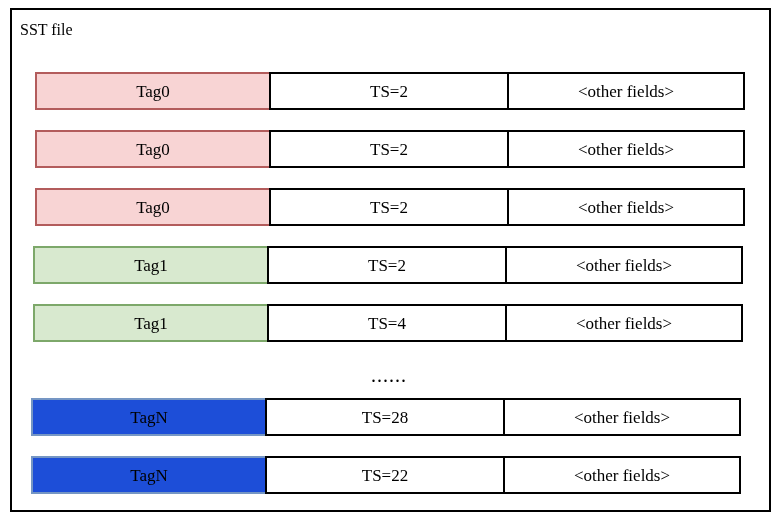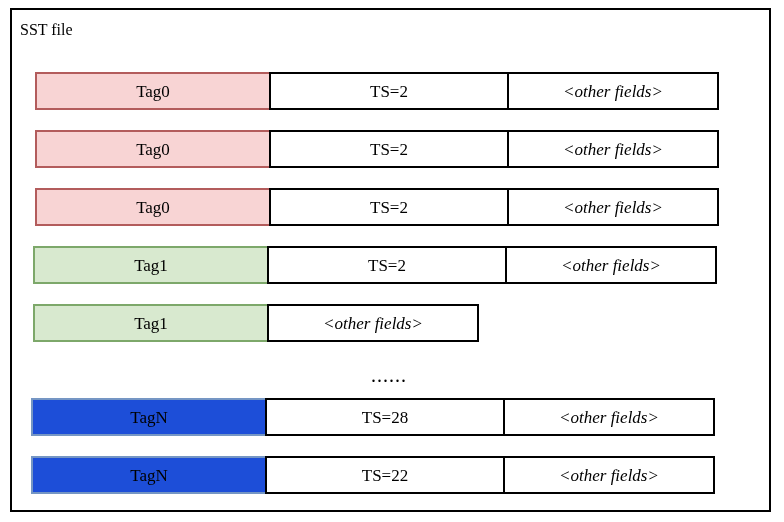--- a/index.html
+++ b/index.html
@@ -78,23 +78,22 @@
     margin-right: -2px;
   }
 
   .cell-ts {
     width: 240px;
     border: 2px solid #000000;
     margin-right: -2px;
   }
 
   .cell-other {
-    width: 212px;
+    width: 238px;
     border: 2px solid #000000;
-    font-style: italic;
   }
 
   
   .tag-pink {
     background: #f8d4d4;
     border-color: #b35c5c;
   }
   .tag-green {
     background: #d8e9cf;
     border-color: #7da86a;
@@ -143,20 +142,21 @@
           <div class="cell cell-ts">TS=2</div>
           <div class="cell cell-other">&lt;other fields&gt;</div>
         </div>
         <div class="record-row" style="top: 236px; left: 21px;">
           <div class="cell cell-tag tag-green">Tag1</div>
           <div class="cell cell-ts">TS=2</div>
           <div class="cell cell-other">&lt;other fields&gt;</div>
         </div>
         <div class="record-row" style="top: 294px; left: 21px;">
           <div class="cell cell-tag tag-green">Tag1</div>
+          <div class="cell cell-ts">TS=4</div>
           <div class="cell cell-other">&lt;other fields&gt;</div>
         </div>
         <div class="ellipsis-row" style="top: 352px; left: 257px;">......</div>
         <div class="record-row" style="top: 388px; left: 19px;">
           <div class="cell cell-tag tag-blue">TagN</div>
           <div class="cell cell-ts">TS=28</div>
           <div class="cell cell-other">&lt;other fields&gt;</div>
         </div>
         <div class="record-row" style="top: 446px; left: 19px;">
           <div class="cell cell-tag tag-blue">TagN</div>

